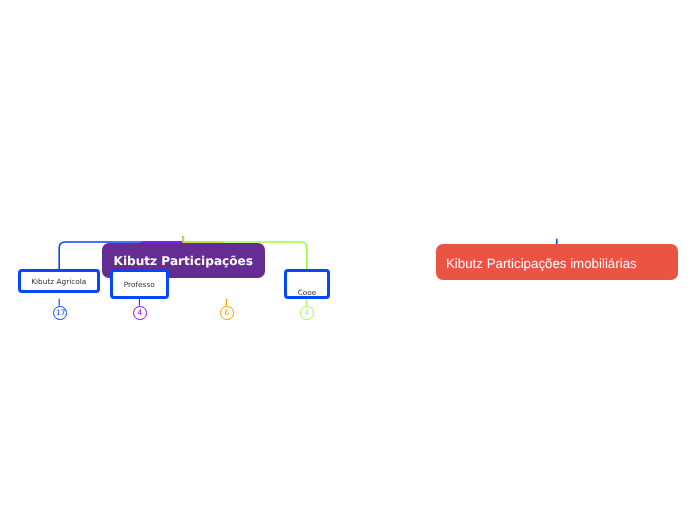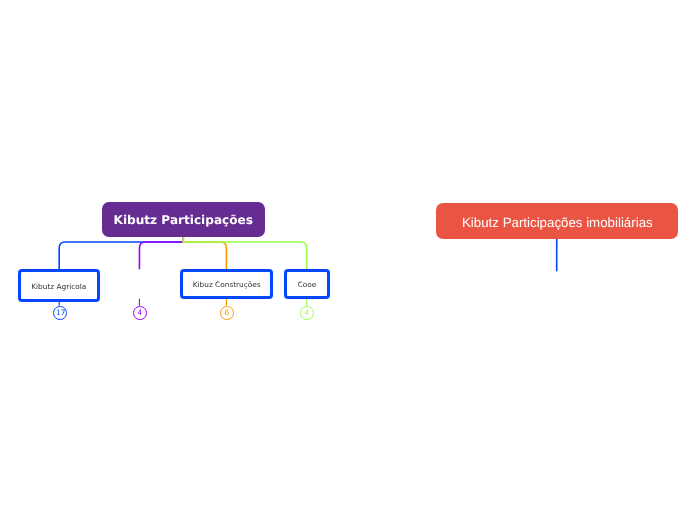--- a/index.html
+++ b/index.html
@@ -24,34 +24,35 @@
 
   
   .root-node {
     position:absolute;
     display:flex; align-items:center;
     border-radius:7px;
     color:#ffffff;
     box-sizing:border-box;
     line-height:1;
     white-space:nowrap;
+    margin-top:41px;
   }
   .root-node.purple {
     left:102px; top:202px; width:162.5px; height:34.6px;
     background:#652D91;
     justify-content:center;
     font-weight:bold; font-size:12.1px;
   }
   .root-node.purple > .root-label { position:relative; top:1px; }
 
   .root-node.red {
     left:436px; top:203px; width:241.5px; height:35.8px;
     background:#EA5543;
     font-family:"Liberation Sans", sans-serif;
-    justify-content:flex-start; padding-left:26px;
+    justify-content:flex-start; padding-left:10px;
     font-weight:normal; font-size:13.3px;
   }
   .root-node.red > .root-label { position:relative; top:2px; }
 
   
   .leaf-node {
     position:absolute;
     display:flex; align-items:center; justify-content:center;
     box-sizing:border-box;
     border:3.2px solid #0347FF;
@@ -92,39 +93,39 @@
       <path d="M 226.39999999999998 298.7 L 226.39999999999998 305.7" fill="none" stroke="#FF9900" stroke-width="1.15"></path>
       <path d="M 183.25 236.6 L 183.25 242 L 300.75 242 Q 306.75 242 306.75 248 L 306.75 269.2" fill="none" stroke="#99FF44" stroke-width="1.6"></path>
       <path d="M 306.75 298.7 L 306.75 305.7" fill="none" stroke="#99FF44" stroke-width="1.15"></path>
       <path d="M 556.75 238.8 L 556.7 271.3" fill="none" stroke="#0347FF" stroke-width="1.6"></path>
     </svg>
 
   <div class="root-node purple" id="root-0" style="left: 102px; top: 202px; width: 162.5px; height: 34.6px; background: rgb(101, 45, 145); color: rgb(255, 255, 255);">
     <span class="root-label">Kibutz Participações</span>
   </div>
 
-  <div class="leaf-node" id="leaf-0-0" style="left: 18.4px; top: 269.2px; width: 81.6px; height: 33px; border-color: rgb(3, 71, 255);">
+  <div class="leaf-node" id="leaf-0-0" style="left: 18.4px; top: 269.2px; width: 81.6px; height: 24px; border-color: rgb(3, 71, 255);">
     <span class="leaf-label">Kibutz Agricola</span>
   </div>
   <div class="count-badge" id="badge-0-0" style="left: 52.9px; top: 305.5px; color: rgb(3, 71, 255); justify-content: flex-end;">
     <span class="count-value">17</span>
   </div>
 
+  <div class="leaf-node" id="leaf-0-1" style="left: 110.2px; top: 269.2px; width: 58.5px; height: 29.5px; border-color: rgb(3, 71, 255);">
+    <span class="leaf-label">Professo</span>
+  </div>
   <div class="count-badge" id="badge-0-1" style="left: 133.15px; top: 305.5px; color: rgb(153, 0, 255);">
     <span class="count-value">4</span>
   </div>
 
-  <div class="leaf-node" id="leaf-0-2" style="left: 179.7px; top: 269.2px; width: 93.4px; height: 29.5px; border-color: rgb(3, 71, 255);">
-    <span class="leaf-label">Kibuz Construções</span>
-  </div>
   <div class="count-badge" id="badge-0-2" style="left: 220.1px; top: 305.5px; color: rgb(255, 153, 0);">
     <span class="count-value">6</span>
   </div>
 
-  <div class="leaf-node" id="leaf-0-3" style="left: 283.8px; top: 269.2px; width: 45.9px; height: 29.5px; border-color: rgb(3, 71, 255);">
+  <div class="leaf-node" id="leaf-0-3" style="left: 283.8px; top: 269.2px; width: 45.9px; height: 29.5px; border-color: rgb(3, 71, 255); align-items: flex-end;">
     <span class="leaf-label">Cooe</span>
   </div>
   <div class="count-badge" id="badge-0-3" style="left: 300.45px; top: 305.5px; color: rgb(153, 255, 68);">
     <span class="count-value">4</span>
   </div>
 
   <div class="root-node red" id="root-1" style="left: 436px; top: 203px; width: 241.5px; height: 35.8px; background: rgb(234, 85, 67); color: rgb(255, 255, 255);">
     <span class="root-label">Kibutz Participações imobiliárias</span>
   </div>
 

